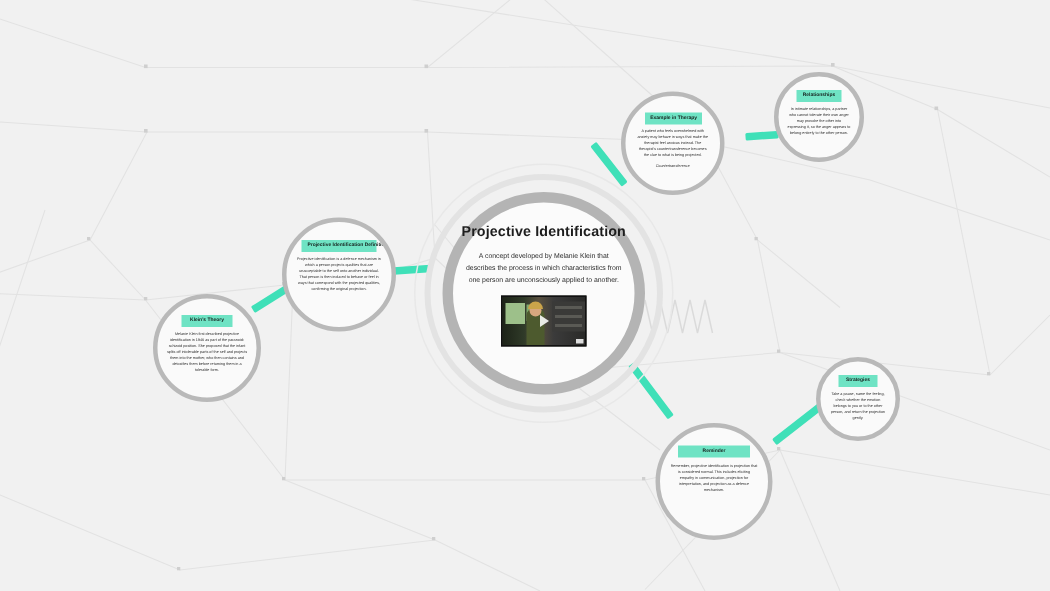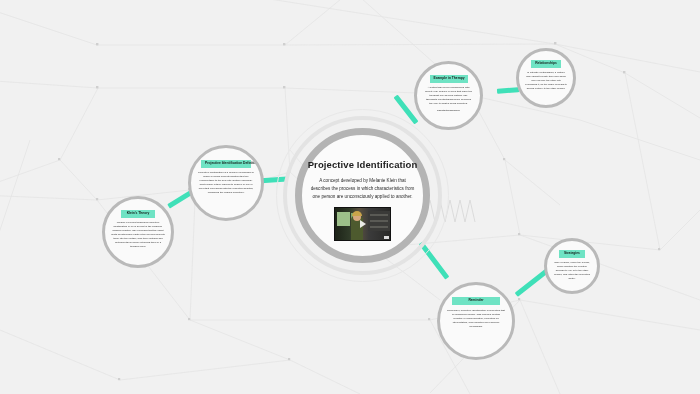--- a/index.html
+++ b/index.html
@@ -27,21 +27,21 @@
   }
   .hub-halo{
     position:absolute;left:283px;top:116px;width:159px;height:159px;
     border-radius:50%;border:4px solid #e3e3e3;box-sizing:border-box;z-index:5;
   }
   .hub-halo2{
     position:absolute;left:276px;top:109px;width:173px;height:173px;
     border-radius:50%;border:1px solid #e8e8e8;box-sizing:border-box;z-index:5;
   }
   .hub-title{
-    margin-top:24px;
+    margin-top:14px;
     font-size:9.5px;font-weight:bold;color:#1d1d1d;
     letter-spacing:.1px;
     font-family:"Liberation Sans", sans-serif;
   }
   .hub-body{
     margin-top:7px;width:104px;
     font-size:4.6px;line-height:1.75;color:#2b2b2b;text-align:center;
   }
   .hub-video{
     margin-top:6px;width:57px;height:34px;

